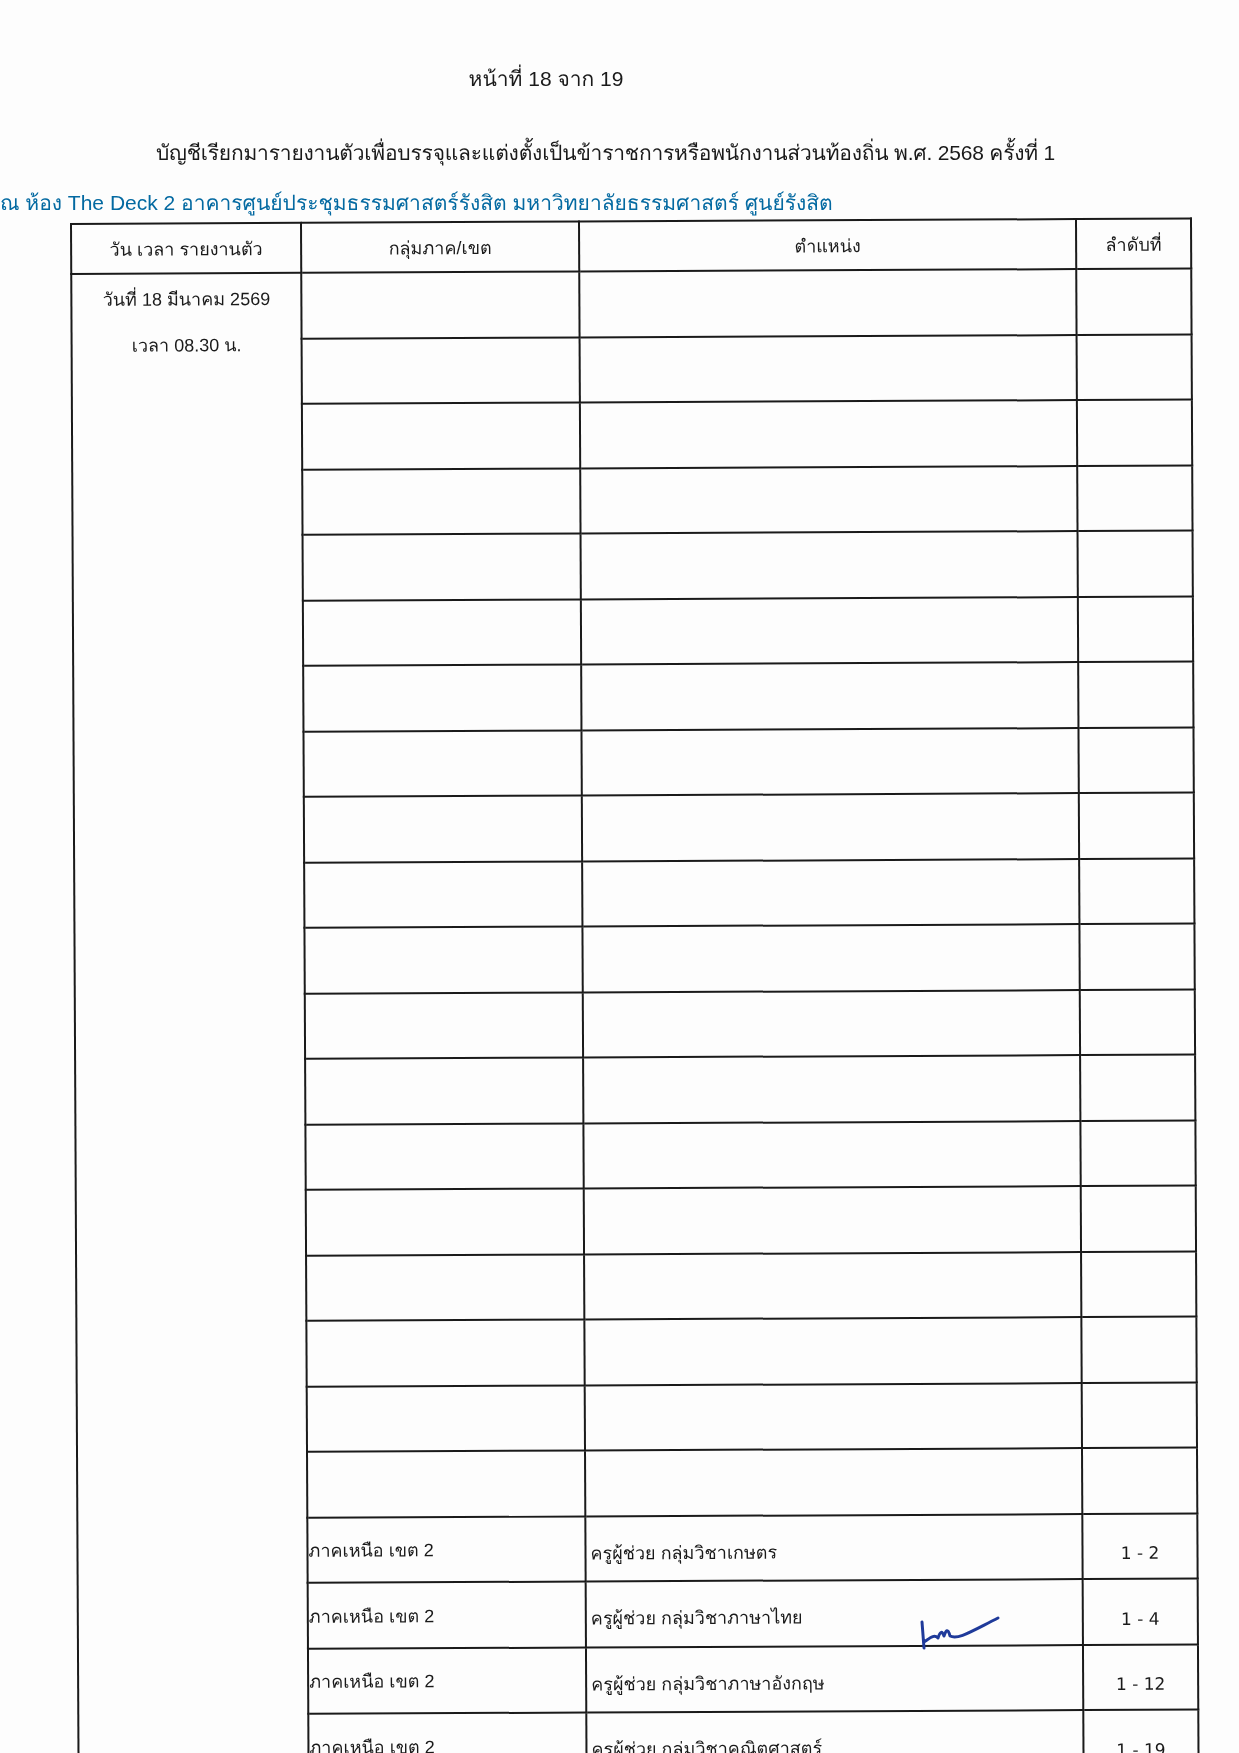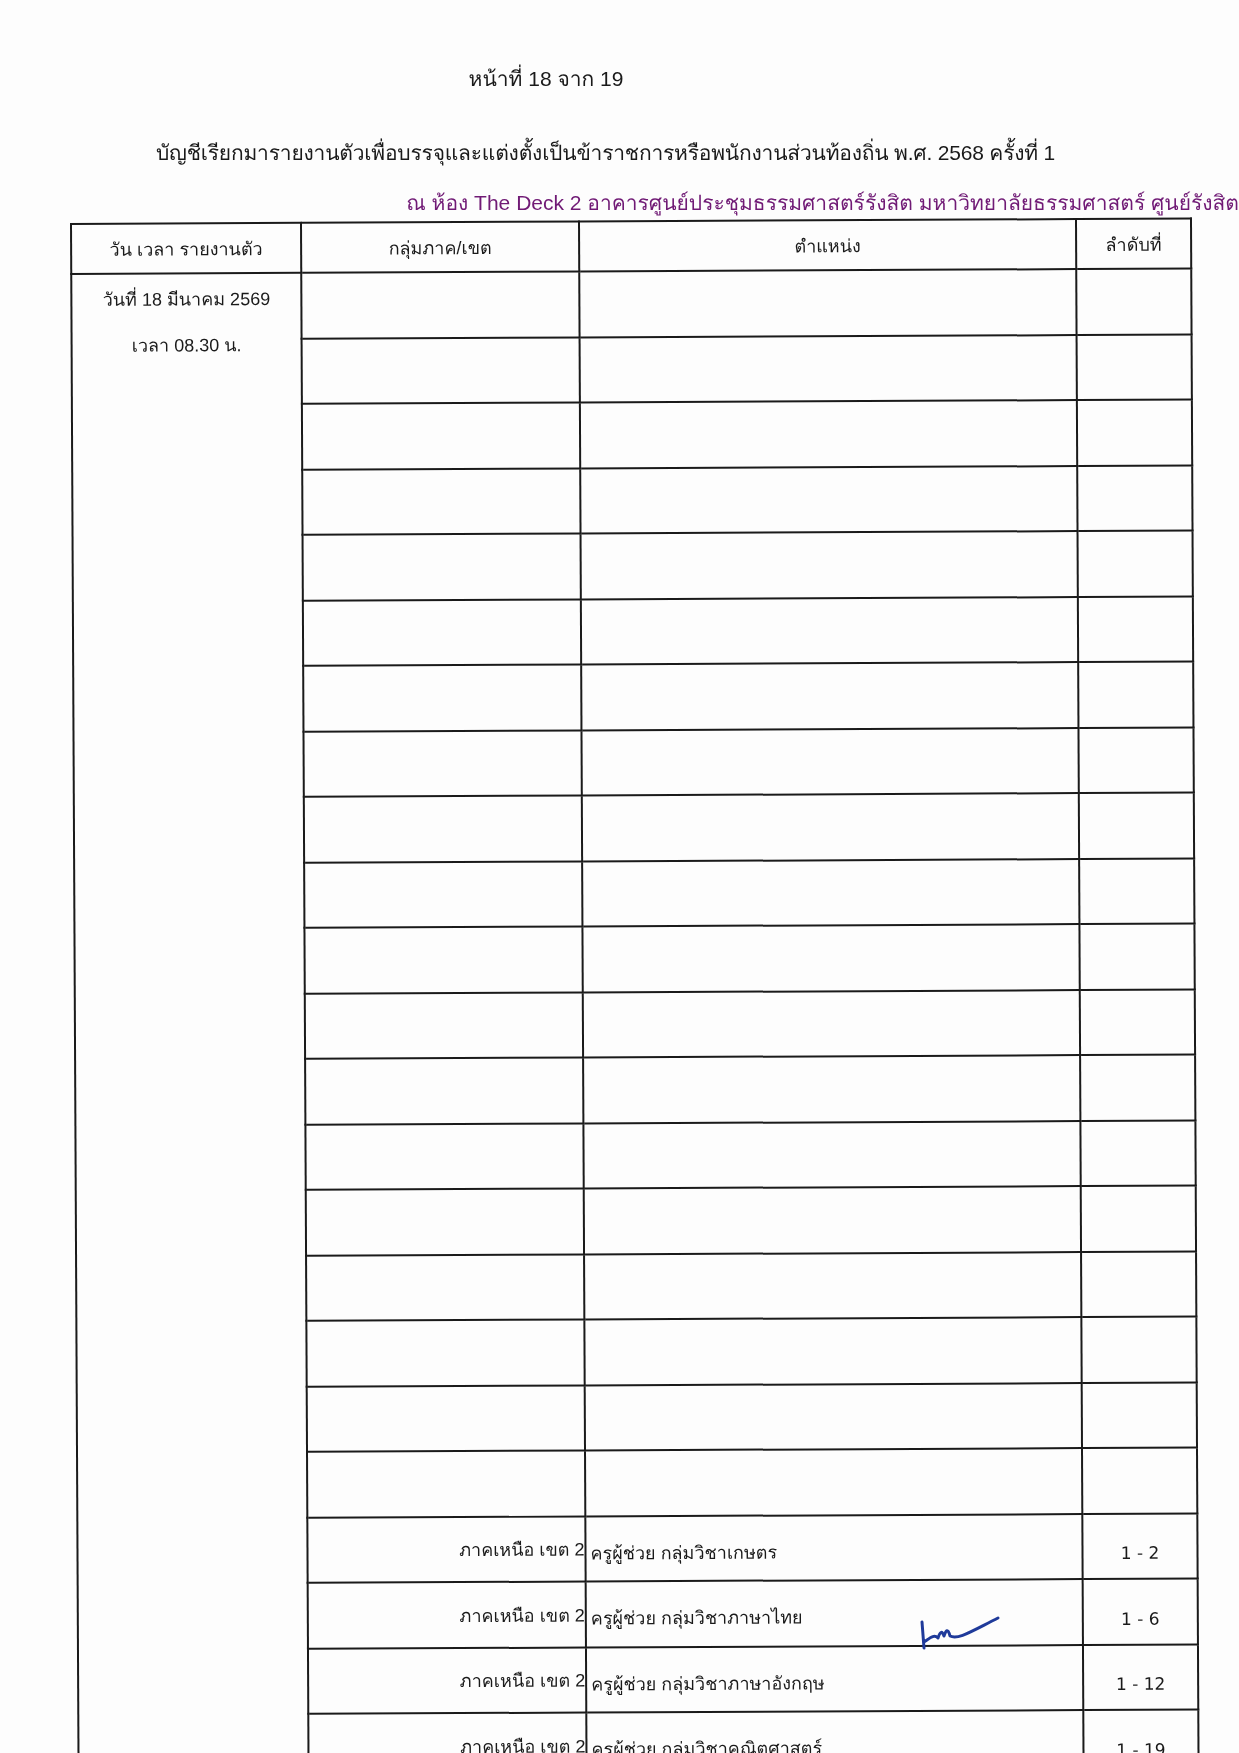--- a/index.html
+++ b/index.html
@@ -10,42 +10,42 @@
   }
   .page-number {
     position: absolute; top: 62px; left: 0; width: 1092px; text-align: center;
     font-size: 21px; font-family: "Liberation Sans", sans-serif;
   }
   .title {
     position: absolute; top: 136px; left: 0; width: 1211px; text-align: center;
     font-size: 21px; font-family: "Liberation Sans", sans-serif; letter-spacing: -0.2px;
   }
   .subtitle {
-    position: absolute; top: 186px; left: 0; width: 1239px; text-align: right;
-    font-size: 21px; color: #701a75; font-family: "Liberation Sans", sans-serif;
+    position: absolute; top: 186px; left: 0; width: 1239px; text-align: left;
+    font-size: 21px; color: #0369a1; font-family: "Liberation Sans", sans-serif;
   }
   .table-wrap {
     position: absolute; top: 223px; left: 70px; width: 1120px;
     transform: rotate(-0.28deg); transform-origin: 0 0;
   }
   table {
     width: 1120px; border-collapse: collapse; table-layout: fixed;
     border: 2px solid #1a1a1a;
   }
   th, td { border: 2px solid #1a1a1a; padding: 0; }
   th {
     height: 48px; font-weight: normal; font-size: 18px;
     font-family: "Liberation Sans", sans-serif;
   }
   td { height: 49.5px; font-size: 18px; font-family: "Liberation Sans", sans-serif; }
   td.datetime-cell { vertical-align: top; text-align: center; border-bottom: 2px solid #1a1a1a; }
   .datetime-line { display: block; line-height: 22px; }
   .datetime-line.first { margin-top: 14px; }
   .datetime-line.second { margin-top: 24px; }
-  td.region { text-align: right; padding-top: 1px; }
+  td.region { text-align: left; padding-top: 1px; }
   td.position { text-align: left; padding-left: 4px; padding-top: 8px; }
   td.order { text-align: center; padding-top: 14px; font-family: "DejaVu Sans", sans-serif; font-size: 17px; }
   .signature {
     position: absolute; left: 918px; top: 1612px; width: 90px; height: 40px;
   }
 </style>
 </head>
 <body>
 
 <div class="page-number">หน้าที่ 18 จาก 19</div>
@@ -169,21 +169,21 @@
           <td class="order"></td>
         </tr>
         <tr>
           <td class="region">ภาคเหนือ เขต 2</td>
           <td class="position">ครูผู้ช่วย กลุ่มวิชาเกษตร</td>
           <td class="order">1 - 2</td>
         </tr>
         <tr>
           <td class="region">ภาคเหนือ เขต 2</td>
           <td class="position">ครูผู้ช่วย กลุ่มวิชาภาษาไทย</td>
-          <td class="order">1 - 6</td>
+          <td class="order">1 - 4</td>
         </tr>
         <tr>
           <td class="region">ภาคเหนือ เขต 2</td>
           <td class="position">ครูผู้ช่วย กลุ่มวิชาภาษาอังกฤษ</td>
           <td class="order">1 - 12</td>
         </tr>
         <tr>
           <td class="region">ภาคเหนือ เขต 2</td>
           <td class="position">ครูผู้ช่วย กลุ่มวิชาคณิตศาสตร์</td>
           <td class="order">1 - 19</td>

